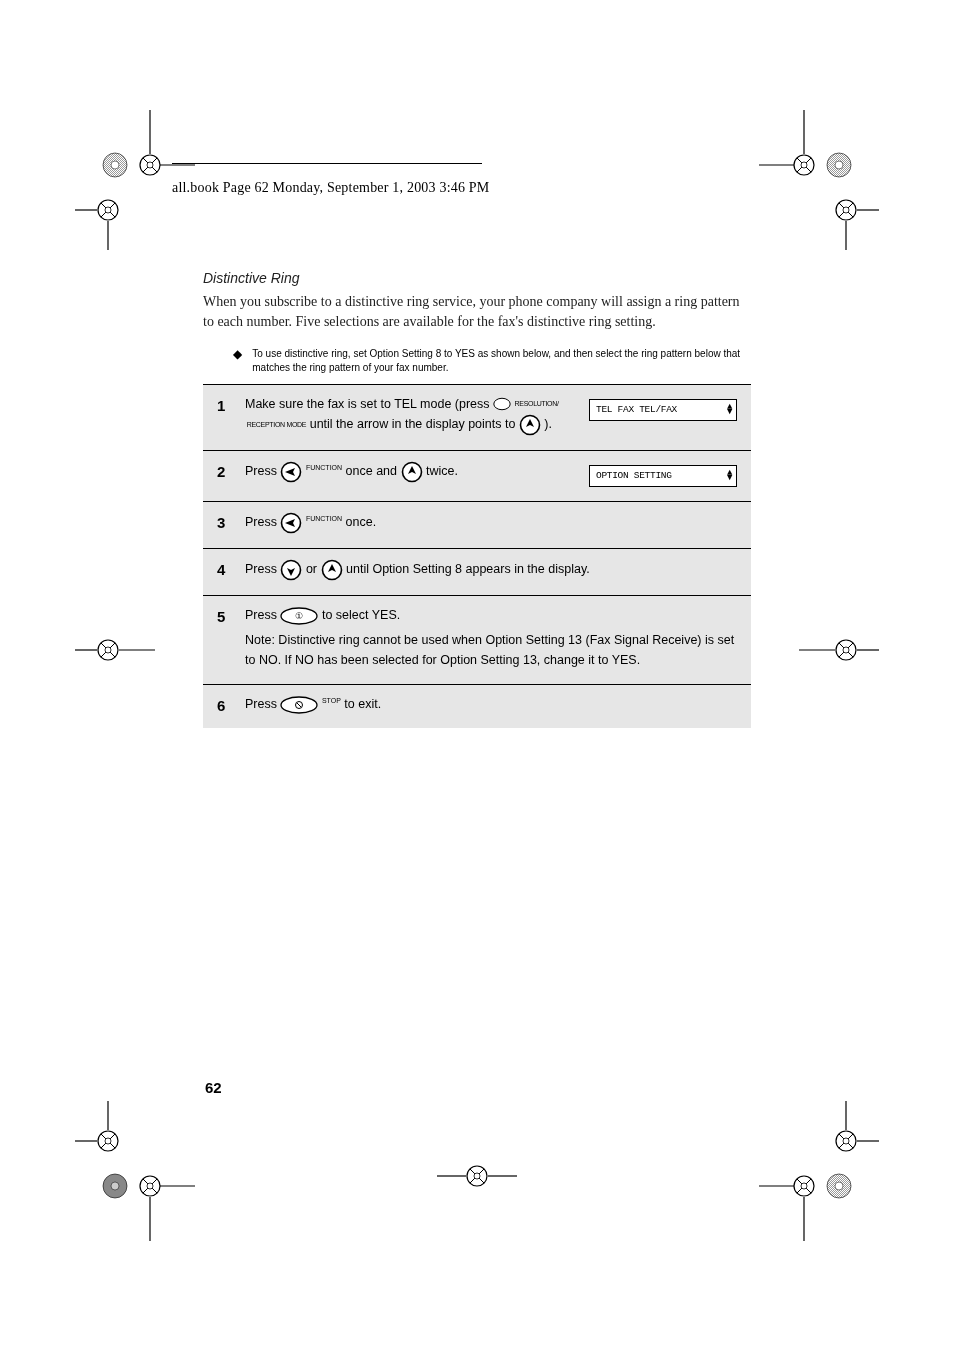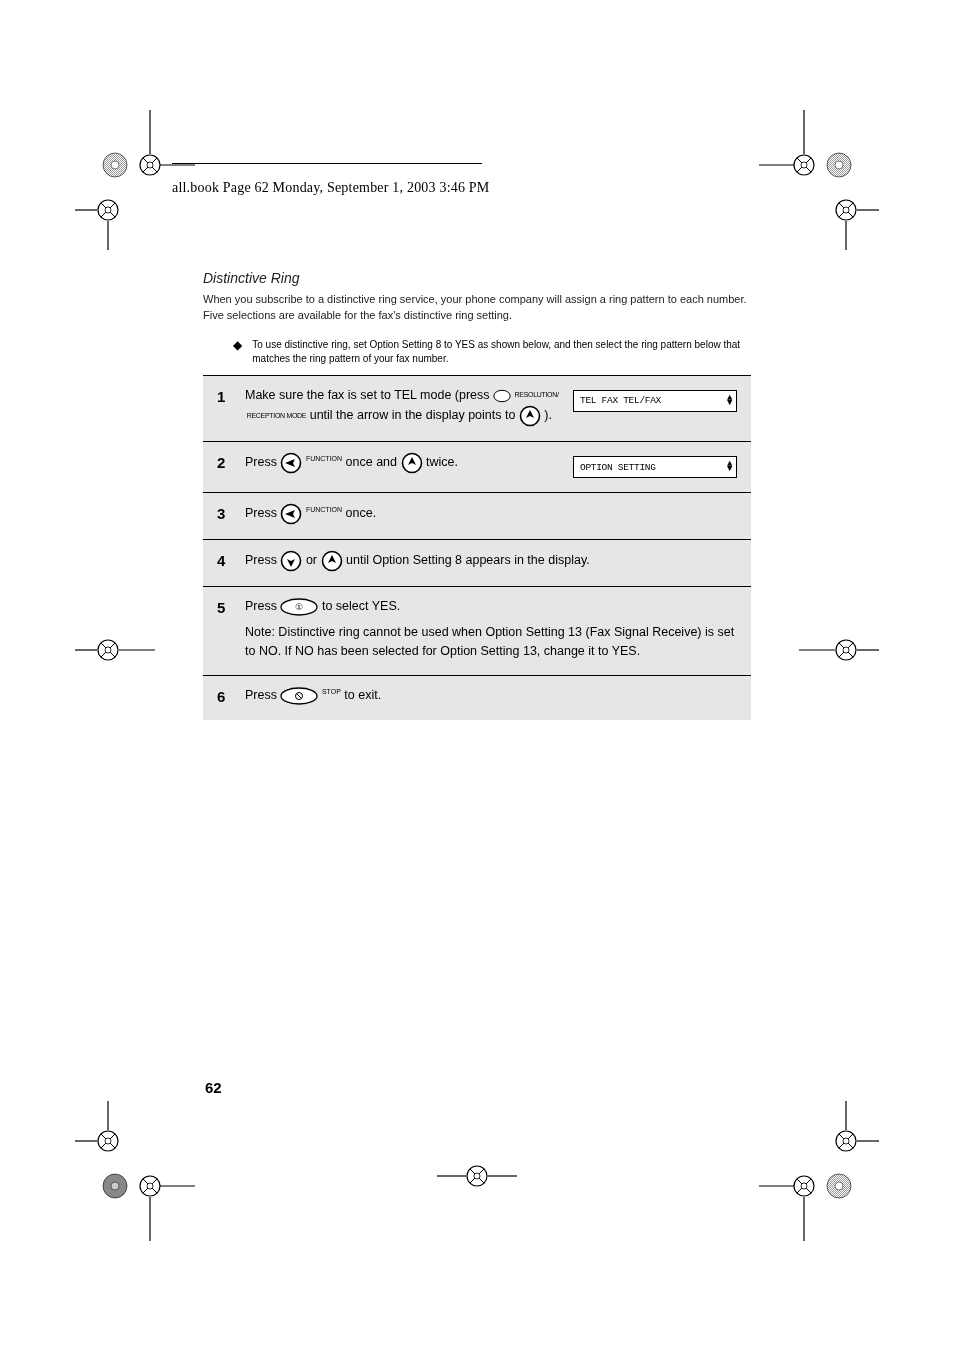--- a/index.html
+++ b/index.html
@@ -32,24 +32,25 @@
     top: 270px;
   }
 
   .section-title {
     font-size: 14px;
     color: #222;
     font-style: italic;
   }
 
   .lead-text {
-    font-size: 11px;
+    font-size: 14px;
     line-height: 1.45;
     color: #222;
     margin-top: 6px;
+    font-family: Liberation Serif, serif;
   }
 
   .bullet-row {
     display: flex;
     align-items: flex-start;
     gap: 10px;
     margin-top: 14px;
     padding-left: 30px;
   }
   .bullet-diamond {
@@ -81,21 +82,21 @@
     min-width: 14px;
     padding-top: 2px;
   }
   .step-body {
     flex: 1;
     font-size: 12.5px;
     line-height: 1.55;
   }
   .step-body p + p { margin-top: 6px; }
   .step-right {
-    width: 164px;
+    width: 148px;
     padding-top: 4px;
     text-align: right;
   }
   .disp {
     border: 1.5px solid #000;
     height: 22px;
     background: #fff;
     display: flex;
     align-items: center;
     justify-content: space-between;

